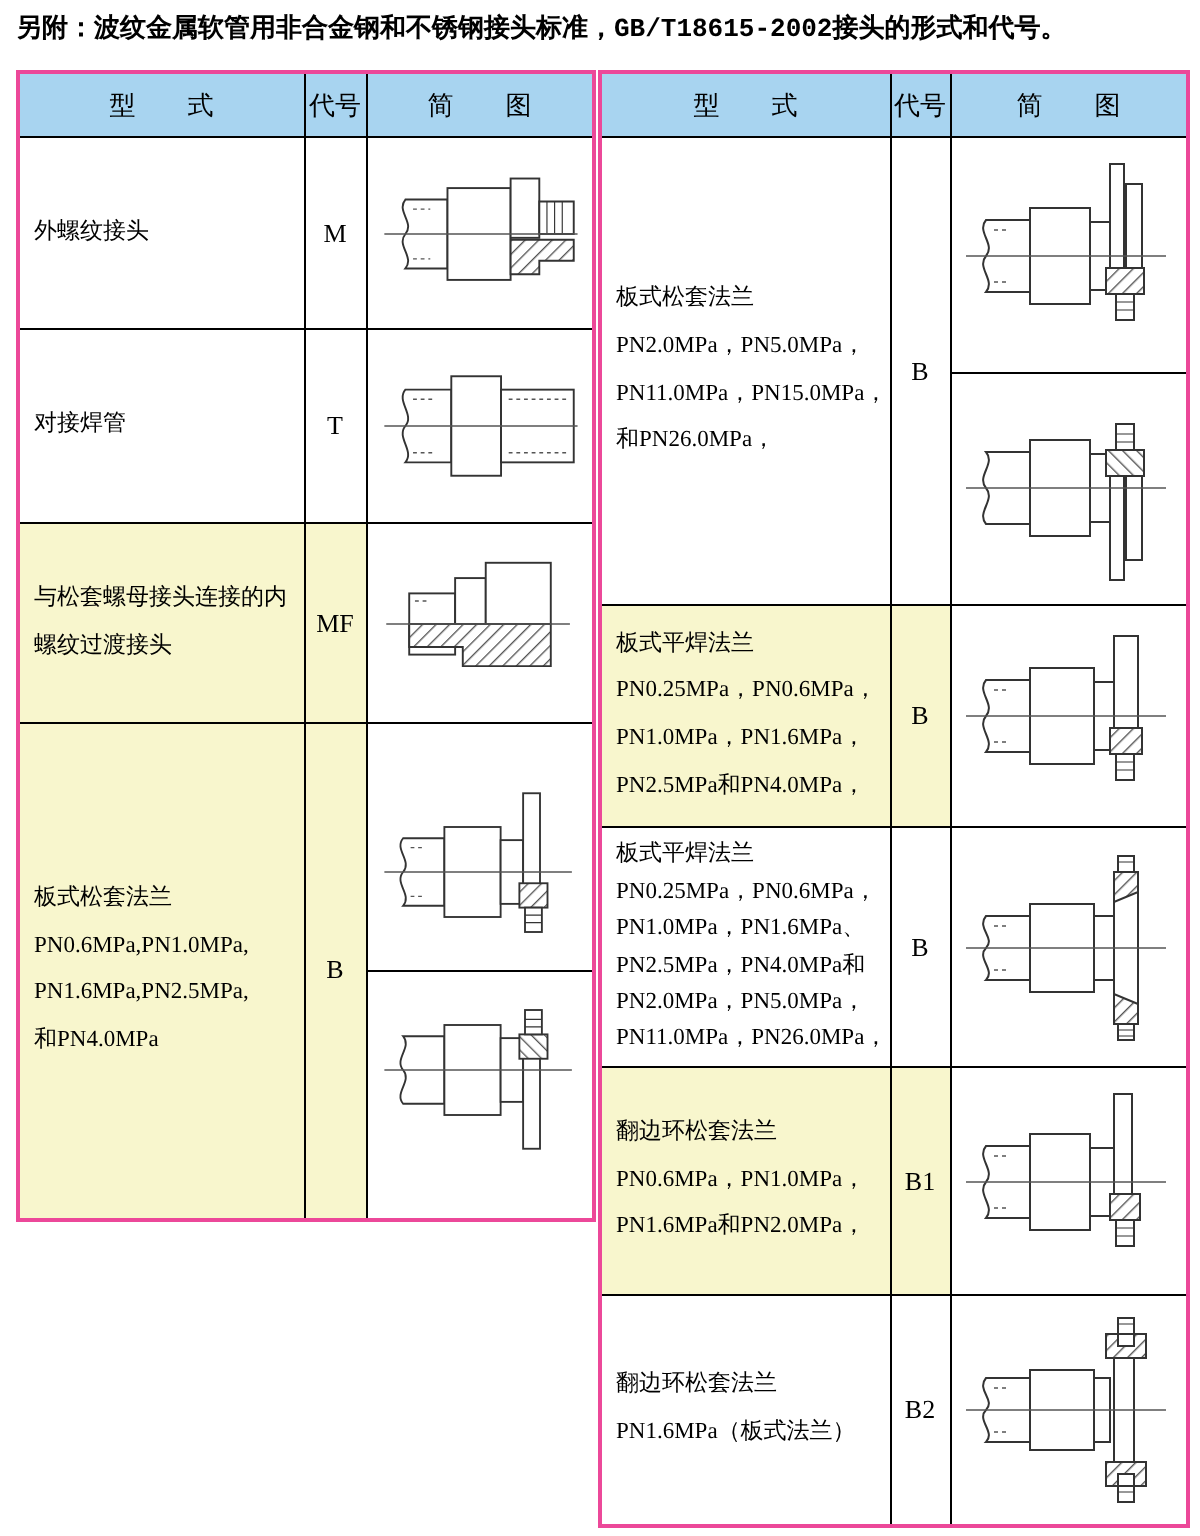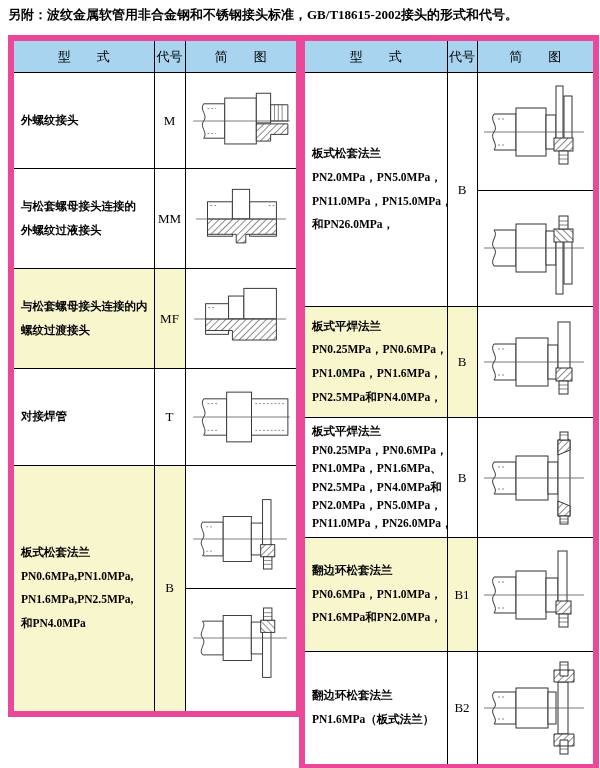--- a/index.html
+++ b/index.html
@@ -4,38 +4,38 @@
 <style>
   html,body{margin:0;padding:0;}
   body{
     width:600px;height:768px;position:relative;
     background:#ffffff;
     font-family:"Liberation Serif","DejaVu Serif",serif;
     color:#000;
   }
   .title{
     position:absolute;top:6px;left:8px;right:6px;
-    font-family:Liberation Serif, serif;
+    font-family:Liberation Mono, monospace;
     font-weight:bold;font-size:13px;line-height:1.4;color:#000;
   }
   table{
     border-collapse:collapse;table-layout:fixed;
     position:absolute;top:35px;
-    border:6px solid #ec4899;
+    border:2px solid #ec4899;
     background:#fff;
   }
   #tblL{left:8px;width:288px;}
   #tblR{left:299px;width:294px;}
   th,td{border:1px solid #000;padding:0;vertical-align:middle;overflow:hidden;}
   th{
     background:#a8d4f0;
     font-weight:normal;font-size:13px;height:31px;text-align:center;
   }
   .hl{background:#f8f6cd;}
-  .type-td{vertical-align:middle;font-weight:bold;}
+  .type-td{vertical-align:middle;}
   .type-text{
     padding:2px 4px 2px 7px;
     font-size:11.5px;line-height:2.05;white-space:pre;
   }
   .tight .type-text{line-height:1.6;}
   .code{text-align:center;font-size:13px;}
   .dgcell{padding:0;background:#fff;}
   .dgwrap{display:flex;align-items:center;justify-content:center;width:100%;height:100%;}
   .half{display:flex;align-items:center;justify-content:center;}
   .half.first{border-bottom:1px solid #000;}
@@ -88,74 +88,55 @@
           <path class="fw" d="M86,29 h18 v17 h-18 z"></path>
           <path class="thr" d="M90,29 v17 M94,29 v17 M98,29 v17"></path>
           <path class="ht" d="M71,49 H104 V60 H86 V67 H71 Z"></path>
           <line class="cl" x1="5" y1="46" x2="106" y2="46"></line>
         </svg>
       </div>
     </td>
   </tr>
 
 
-  <tr style="height:100px">
+
+  <tr style="height:97px">
     <td class="type-td">
-      <div class="type-text">与松套螺母接头连接的
-外螺纹过液接头</div>
-    </td>
-    <td class="code"><span>MM</span></td>
+      <div class="type-text">对接焊管</div>
+    </td>
+    <td class="code"><span>T</span></td>
     <td class="dgcell">
       <div class="dgwrap">
         <svg class="dg" viewBox="0 0 110 92" width="106" height="88">
-          <rect class="fw" x="20" y="28" width="26" height="36"></rect>
-          <rect class="fw" x="64" y="28" width="28" height="36"></rect>
-          <rect class="fw" x="46" y="15" width="18" height="31"></rect>
-          <path class="dash" d="M23,32 h8 M84,32 h6"></path>
-          <path class="ht" d="M20,46 H92 V62 H60 V71 H50 V62 H20 Z"></path>
-          <line class="cl" x1="8" y1="46" x2="102" y2="46"></line>
+          <path class="fw" d="M16,27 c-5,6 5,13 0,19 c-5,6 5,13 0,19 H40 V27 Z"></path>
+          <path class="dash" d="M20,32 h10 M20,60 h10"></path>
+          <rect class="fw" x="40" y="20" width="26" height="52"></rect>
+          <rect class="fw" x="66" y="27" width="38" height="38"></rect>
+          <path class="dash" d="M70,32 h30 M70,60 h30"></path>
+          <line class="cl" x1="5" y1="46" x2="106" y2="46"></line>
         </svg>
       </div>
     </td>
   </tr>
 
   <tr style="height:100px">
     <td class="type-td hl">
       <div class="type-text">与松套螺母接头连接的内
 螺纹过渡接头</div>
     </td>
     <td class="code hl"><span>MF</span></td>
     <td class="dgcell">
       <div class="dgwrap">
         <svg class="dg" viewBox="0 0 110 92" width="106" height="88">
           <rect class="fw" x="18" y="30" width="24" height="32"></rect>
           <rect class="fw" x="42" y="22" width="16" height="24"></rect>
           <rect class="fw" x="58" y="14" width="34" height="32"></rect>
           <path class="dash" d="M21,34 h8"></path>
           <path class="ht" d="M18,46 H92 V68 H46 V58 H18 Z"></path>
           <line class="cl" x1="6" y1="46" x2="102" y2="46"></line>
-        </svg>
-      </div>
-    </td>
-  </tr>
-
-  <tr style="height:97px">
-    <td class="type-td">
-      <div class="type-text">对接焊管</div>
-    </td>
-    <td class="code"><span>T</span></td>
-    <td class="dgcell">
-      <div class="dgwrap">
-        <svg class="dg" viewBox="0 0 110 92" width="106" height="88">
-          <path class="fw" d="M16,27 c-5,6 5,13 0,19 c-5,6 5,13 0,19 H40 V27 Z"></path>
-          <path class="dash" d="M20,32 h10 M20,60 h10"></path>
-          <rect class="fw" x="40" y="20" width="26" height="52"></rect>
-          <rect class="fw" x="66" y="27" width="38" height="38"></rect>
-          <path class="dash" d="M70,32 h30 M70,60 h30"></path>
-          <line class="cl" x1="5" y1="46" x2="106" y2="46"></line>
         </svg>
       </div>
     </td>
   </tr>
 
   <tr style="height:248px">
     <td class="type-td hl">
       <div class="type-text">板式松套法兰
 PN0.6MPa,PN1.0MPa,
 PN1.6MPa,PN2.5MPa,

